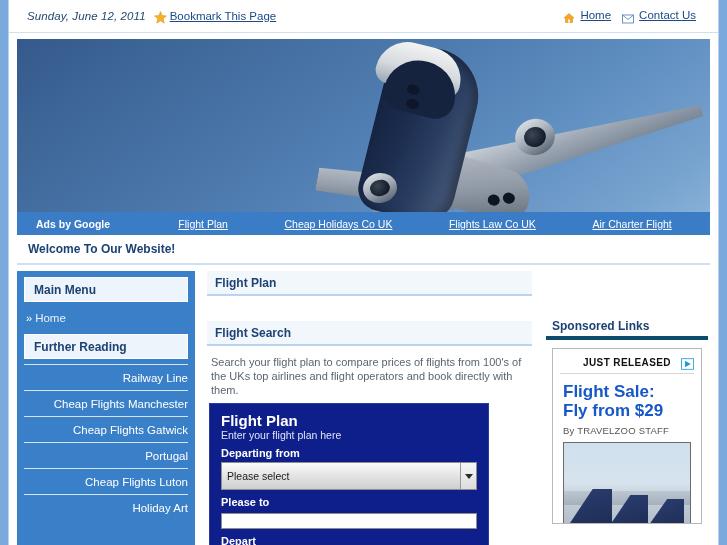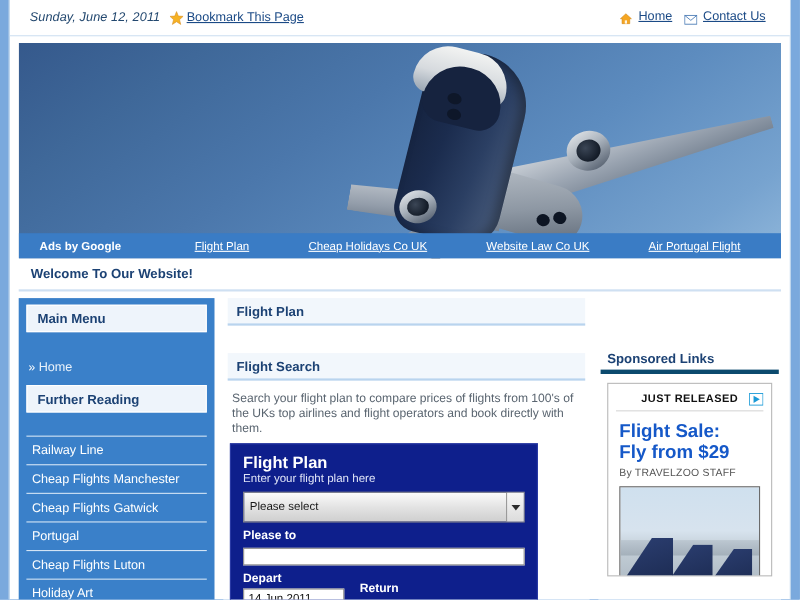--- a/index.html
+++ b/index.html
@@ -256,21 +256,21 @@
     padding: 6px 7px 0 7px;
     overflow: hidden;
   }
   .side-box {
     background: #eef4fb;
     border: 1px solid #ffffff;
     height: 25px;
     display: flex;
     align-items: center;
     padding-left: 9px;
-    margin-bottom: 21px;
+    margin-bottom: 5px;
   }
   .side-box-title {
     font-size: 12px;
     font-weight: bold;
     color: #1c4274;
   }
   .side-home {
     display: flex;
     align-items: center;
     height: 22px;
@@ -291,20 +291,21 @@
   .side-link {
     height: 26px;
     display: flex;
     align-items: center;
     padding-left: 5px;
     border-top: 1px solid #d3e4f5;
     font-size: 11.5px;
     color: #ffffff;
     cursor: pointer;
     white-space: nowrap;
+    justify-content: flex-end;
   }
 
   
   .content {
     flex: 1;
     background: #ffffff;
     padding: 0 4px 0 4px;
     overflow: hidden;
   }
   .sec-head {
@@ -549,22 +550,22 @@
         <div class="engine engine-r"></div>
         <div class="engine engine-l"></div>
         <div class="gear-main"></div>
       </div>
 
       <div class="adsbar">
         <span class="adsbar-label">Ads by Google</span>
         <div class="adsbar-links">
           <span>Flight Plan</span>
           <span>Cheap Holidays Co UK</span>
-          <span>Website Law Co UK</span>
-          <span>Air Portugal Flight</span>
+          <span>Flights Law Co UK</span>
+          <span>Air Charter Flight</span>
         </div>
       </div>
     </div>
 
     <div class="welcome">
       <span class="welcome-text">Welcome To Our Website!</span>
     </div>
 
     <div class="body-cols">
 
@@ -606,20 +607,21 @@
         <div class="sec-gap"></div>
         <div class="sec-head">
           <span class="sec-head-text">Flight Search</span>
         </div>
         <div class="para">Search your flight plan to compare prices of flights from 100's of the UKs top airlines and flight operators and book directly with them.</div>
 
         <div class="flightbox">
           <div class="fb-title">Flight Plan</div>
           <div class="fb-sub">Enter your flight plan here</div>
 
+          <div class="fb-label">Departing from</div>
           <div class="fb-select">
             <span>Please select</span>
             <span class="arrow-btn">
                 <i class="caret"></i>
               </span>
           </div>
 
           <div class="fb-label">Please to</div>
           <input class="fb-input" type="text" value="" style="">
 

